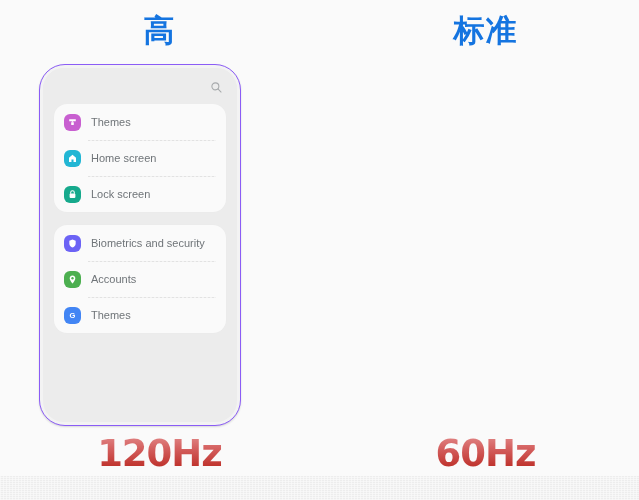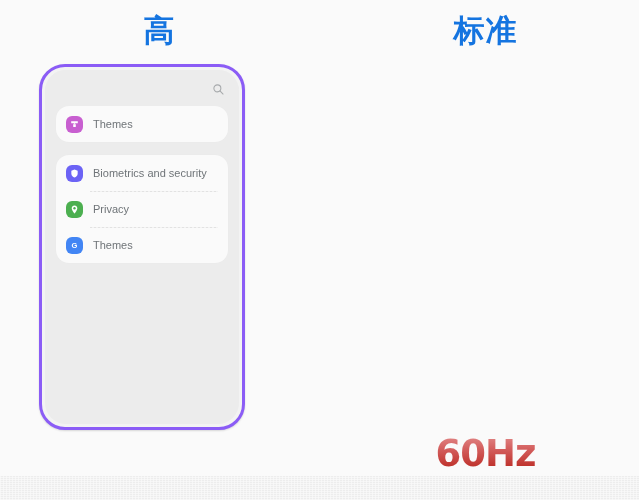--- a/index.html
+++ b/index.html
@@ -36,21 +36,21 @@
     font-size:31px;font-weight:700;letter-spacing:1px;
     color:#1474e0;
     line-height:36px;
     font-family:"DejaVu Sans","Liberation Sans",sans-serif;
   }
 
   
   .phone{
     position:absolute;
     width:200px;height:360px;
-    border:3px solid #8b5cf6;
+    border:1px solid #8b5cf6;
     border-radius:26px;
     background:#f3f3f3;
     box-shadow:0 1px 2px rgba(0,0,0,.14);
     overflow:hidden;
   }
   .phone.left-phone{left:39px;top:64px;}
 
   .screen{
     position:absolute;inset:3px;
     border-radius:21px;
@@ -149,51 +149,69 @@
                   <div class="row">
                     <span class="ico" style="background: rgb(200, 95, 208);">
                       <svg viewBox="0 0 16 16" width="11" height="11">
                         <path d="M3.2 3.1h9.6v3.1H3.2z" fill="white"></path>
                         <path d="M7 6.2h2v1.6H7z" fill="white"></path>
                         <path d="M6.1 7.8h3.8v3.1a.9.9 0 0 1-.9.9H7a.9.9 0 0 1-.9-.9z" fill="white"></path>
                       </svg>
                     </span>
                     <span class="lbl">Themes</span>
                   </div>
+                  <div class="row">
+                    <span class="ico" style="background: rgb(34, 182, 212);">
+                      <svg viewBox="0 0 16 16" width="11" height="11">
+                        <path d="M8 2.6 2.9 7v6.2h3.6V9.6h3v3.6h3.6V7z" fill="white"></path>
+                      </svg>
+                    </span>
+                    <span class="lbl">Home screen</span>
+                  </div>
+                  <div class="row">
+                    <span class="ico" style="background: rgb(22, 169, 140);">
+                      <svg viewBox="0 0 16 16" width="11" height="11">
+                        <path d="M5.3 6.8V5.3a2.7 2.7 0 0 1 5.4 0v1.5" fill="none" stroke="white" stroke-width="1.5"></path>
+                        <rect x="3.8" y="6.6" width="8.4" height="6.6" rx="1.5" fill="white"></rect>
+                      </svg>
+                    </span>
+                    <span class="lbl">Lock screen</span>
+                  </div>
                 </div>
                 <div class="card">
                   <div class="row">
                     <span class="ico" style="background: rgb(108, 99, 245);">
                       <svg viewBox="0 0 16 16" width="11" height="11">
                         <path d="M8 2.2 3.4 4.1v4c0 3 2 5 4.6 5.8 2.6-.8 4.6-2.8 4.6-5.8v-4z" fill="white"></path>
                       </svg>
                     </span>
                     <span class="lbl">Biometrics and security</span>
                   </div>
                   <div class="row">
                     <span class="ico" style="background: rgb(76, 175, 80);">
                       <svg viewBox="0 0 16 16" width="11" height="11">
                         <path d="M8 2.1c-2.3 0-4.1 1.8-4.1 4.1 0 3 4.1 7.7 4.1 7.7s4.1-4.7 4.1-7.7c0-2.3-1.8-4.1-4.1-4.1z" fill="white"></path>
                         <circle cx="8" cy="6.2" r="1.7" fill="#4caf50"></circle>
                       </svg>
                     </span>
-                    <span class="lbl">Privacy</span>
+                    <span class="lbl">Accounts</span>
                   </div>
                   <div class="row">
                     <span class="ico" style="background: rgb(66, 133, 244);">
                       <svg viewBox="0 0 16 16" width="11" height="11">
                         <text x="8" y="12" font-size="11" font-family="Liberation Sans, sans-serif" font-weight="700" fill="white" text-anchor="middle">G</text>
                       </svg>
                     </span>
                     <span class="lbl">Themes</span>
                   </div>
                 </div>
               </div>
             </div>
           </div>
         </div>
+        <div class="hz">120Hz</div>
       </div>
       <div class="panel right">
         <div class="caption">标准</div>
         <div class="hz">60Hz</div>
       </div>
     </div>
 </div>
 
 </body></html>

